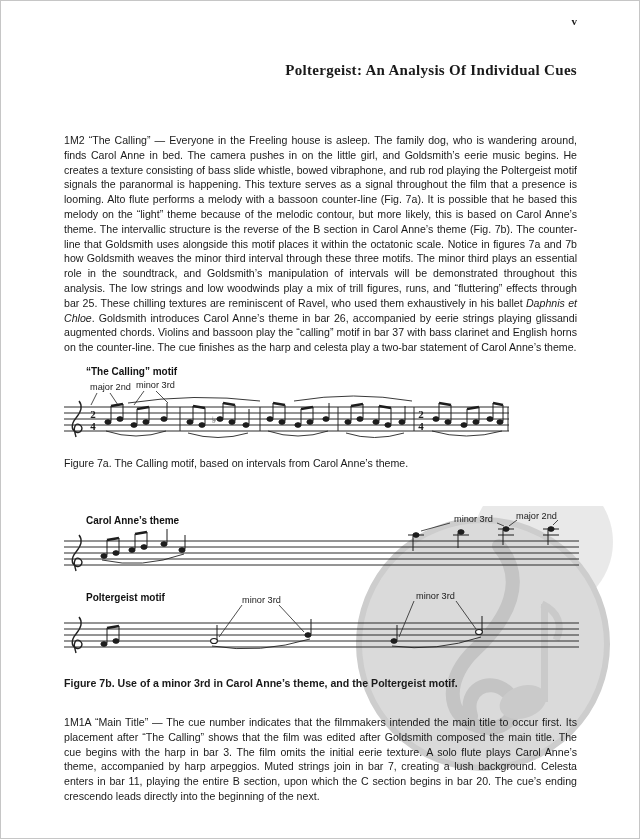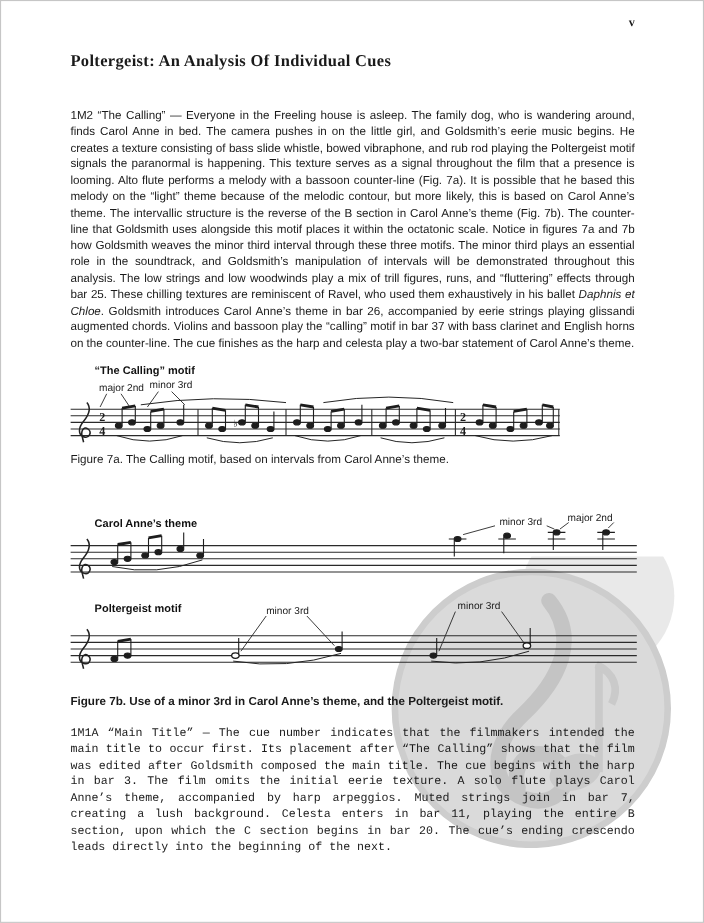--- a/index.html
+++ b/index.html
@@ -23,36 +23,36 @@
     padding:14px 62px 0 63px;
   }
   .page-num {
     text-align:right;
     font-family:"Liberation Serif", serif;
     font-weight:bold;
     font-size:11px;
     height:13px;
   }
   .title {
-    margin-top:20px;
-    text-align:left;
+    margin-top:34px;
+    text-align:right;
     font-family:"Liberation Serif", serif;
     font-weight:bold;
     font-size:15px;
     letter-spacing:0.3px;
   }
   .body-text {
     font-size:10.6px;
     line-height:14.8px;
     text-align:justify;
   }
-  .para-1 { margin-top:33px; }
-  .para-2 { margin-top:16px;font-family:Liberation Mono, monospace; }
+  .para-1 { margin-top:54px; }
+  .para-2 { margin-top:26px; }
   .fig-caption {
-    margin-top:0;
+    margin-top:10px;
     font-size:10.6px;
   }
   .fig-caption.cap-7b { margin-top:20px;font-weight:bold; }
   .notation { display:block; }
   .fig7a-svg { margin-top:8px; }
   .fig7b-svg1 { margin-top:42px; }
   .fig7b-svg2 { margin-top:14px; }
   .svg-bold-label { font-weight:bold; font-size:10px; fill:#111111; font-family:"Liberation Sans", sans-serif; }
   .ann { font-size:9.2px; fill:#1b1b1b; font-family:"Liberation Sans", sans-serif; }
   .timesig text {

